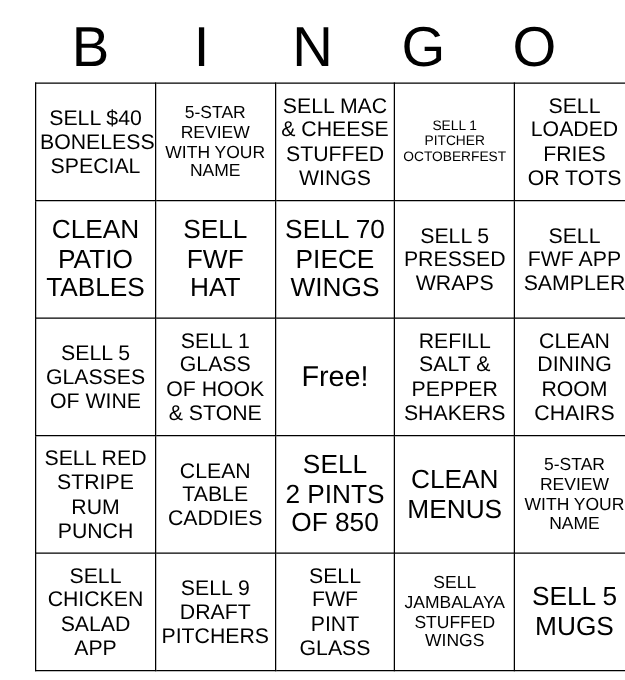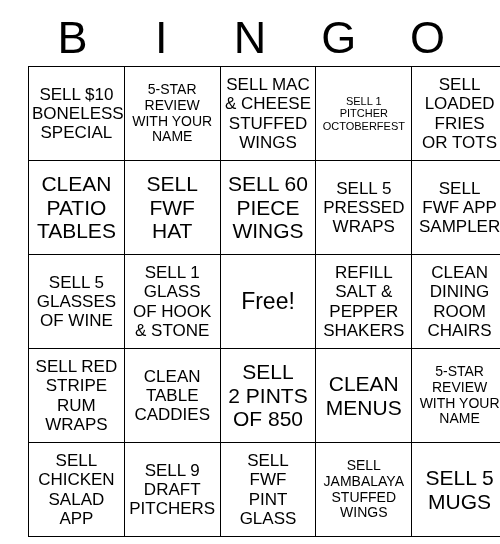--- a/index.html
+++ b/index.html
@@ -81,21 +81,21 @@
     <div class="header-letter">I</div>
     <div class="header-letter">N</div>
     <div class="header-letter">G</div>
     <div class="header-letter">O</div>
   </div>
 
   <table id="bingo-grid">
     <tbody id="bingo-grid-body">
         <tr>
           <td>
-            <span class="cell-text sz-md">SELL $10
+            <span class="cell-text sz-md">SELL $40
 BONELESS
 SPECIAL</span>
           </td>
           <td>
             <span class="cell-text sz-sm">5-STAR
 REVIEW
 WITH YOUR
 NAME</span>
           </td>
           <td>
@@ -121,21 +121,21 @@
             <span class="cell-text sz-lg">CLEAN
 PATIO
 TABLES</span>
           </td>
           <td>
             <span class="cell-text sz-lg">SELL
 FWF
 HAT</span>
           </td>
           <td>
-            <span class="cell-text sz-lg">SELL 60
+            <span class="cell-text sz-lg">SELL 70
 PIECE
 WINGS</span>
           </td>
           <td>
             <span class="cell-text sz-md">SELL 5
 PRESSED
 WRAPS</span>
           </td>
           <td>
             <span class="cell-text sz-md">SELL
@@ -169,21 +169,21 @@
 DINING
 ROOM
 CHAIRS</span>
           </td>
         </tr>
         <tr>
           <td>
             <span class="cell-text sz-md">SELL RED
 STRIPE
 RUM
-WRAPS</span>
+PUNCH</span>
           </td>
           <td>
             <span class="cell-text sz-md">CLEAN
 TABLE
 CADDIES</span>
           </td>
           <td>
             <span class="cell-text sz-lg">SELL
 2 PINTS
 OF 850</span>

